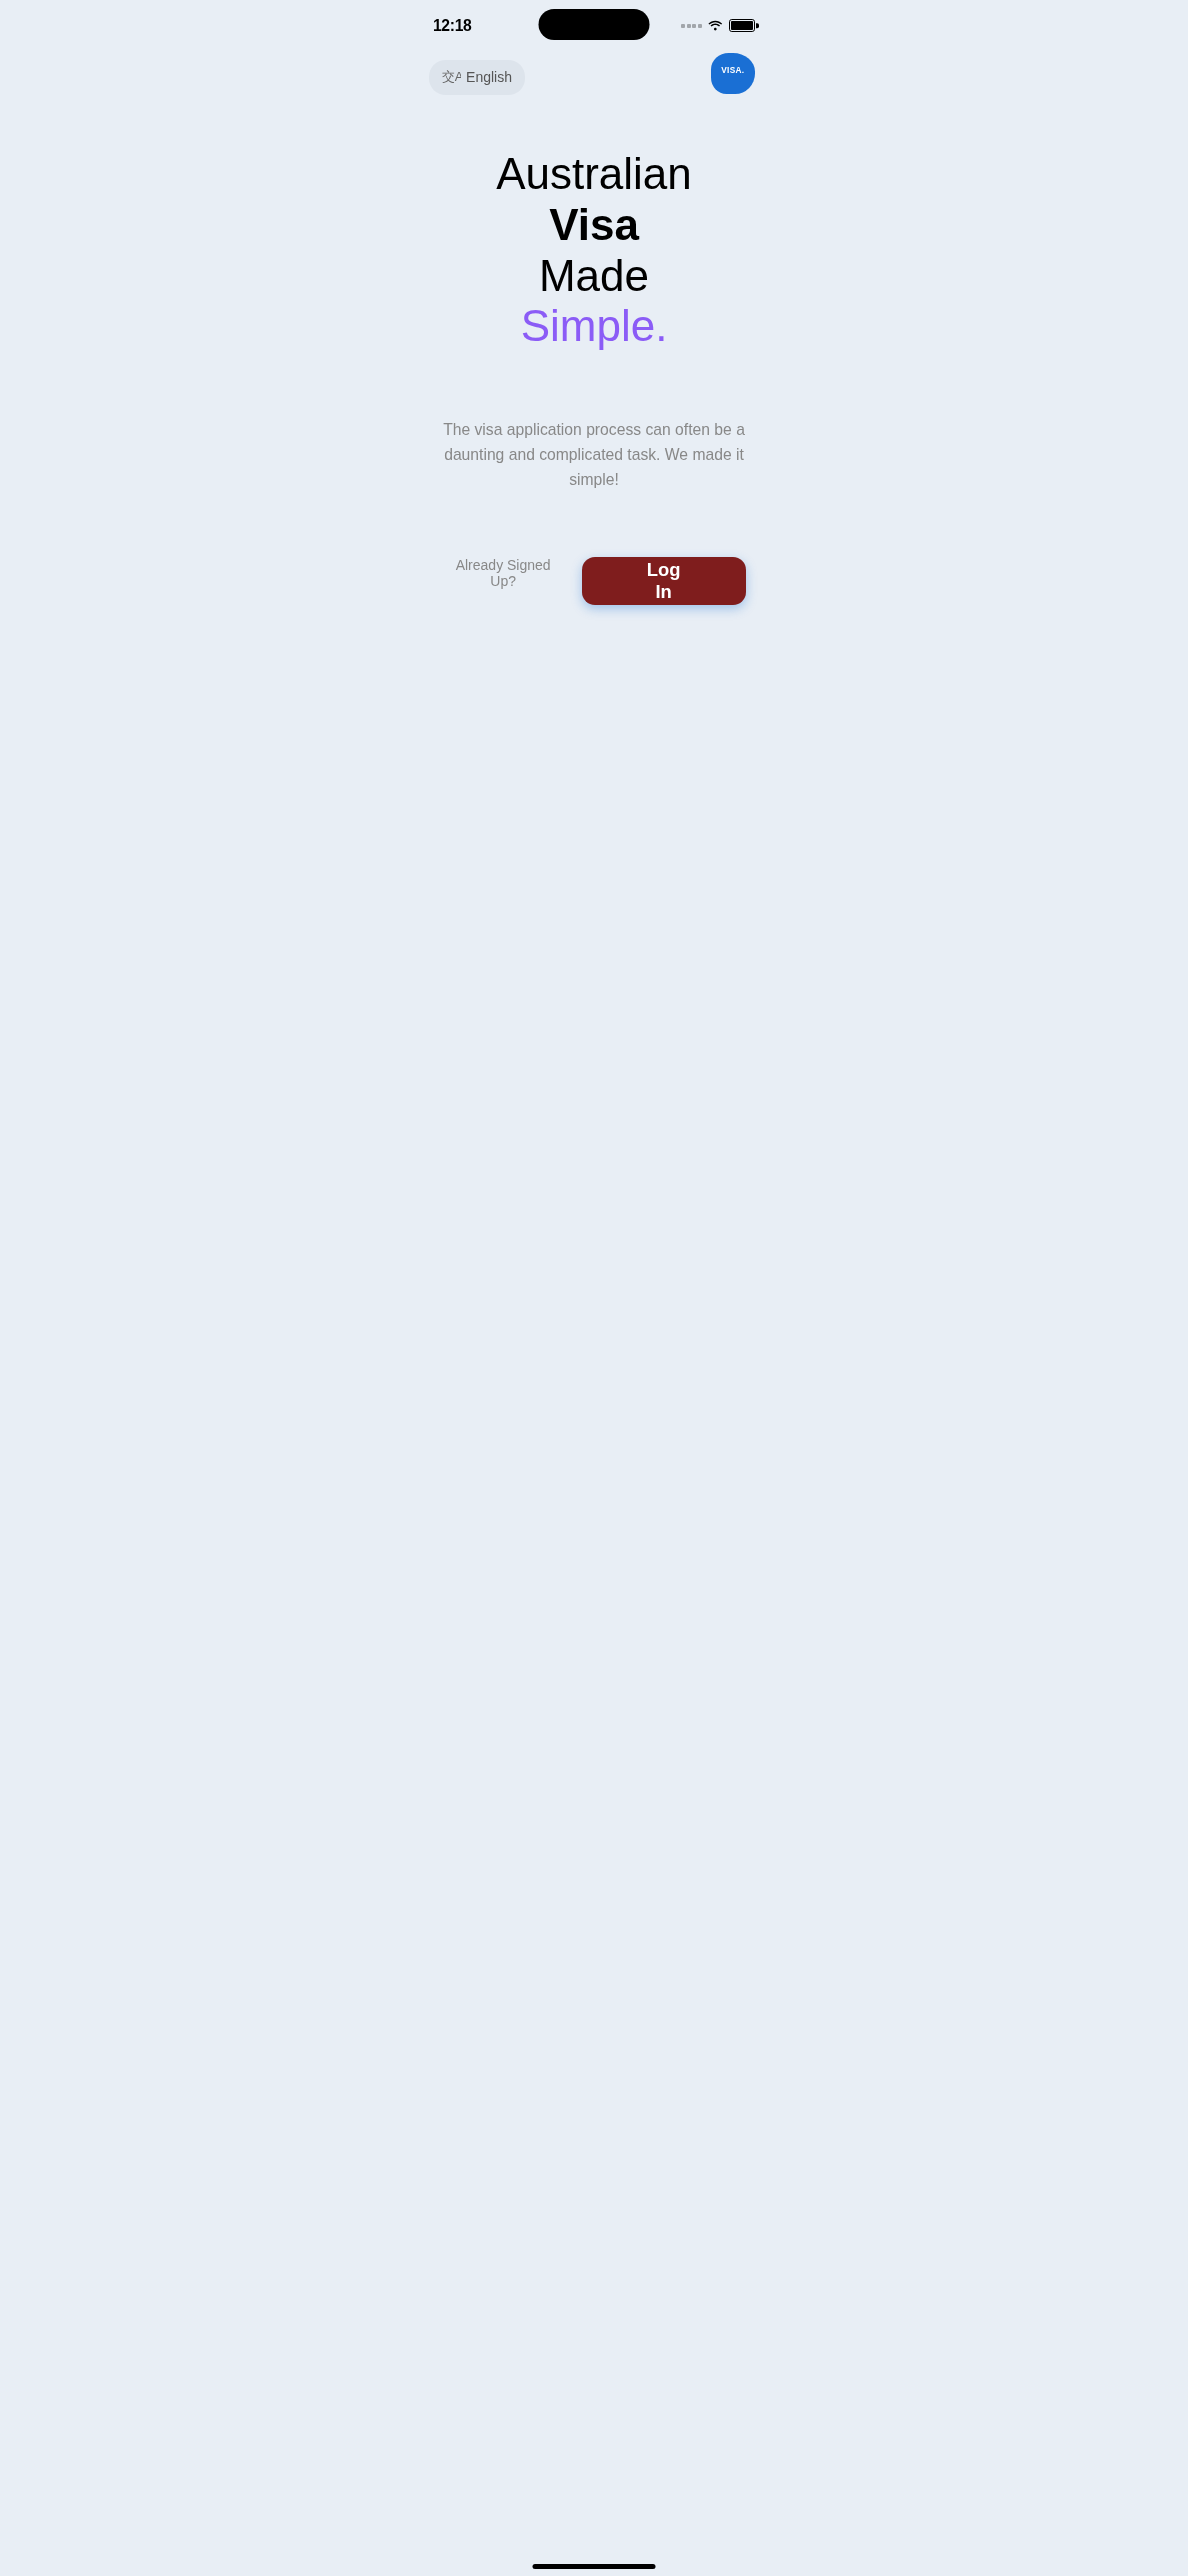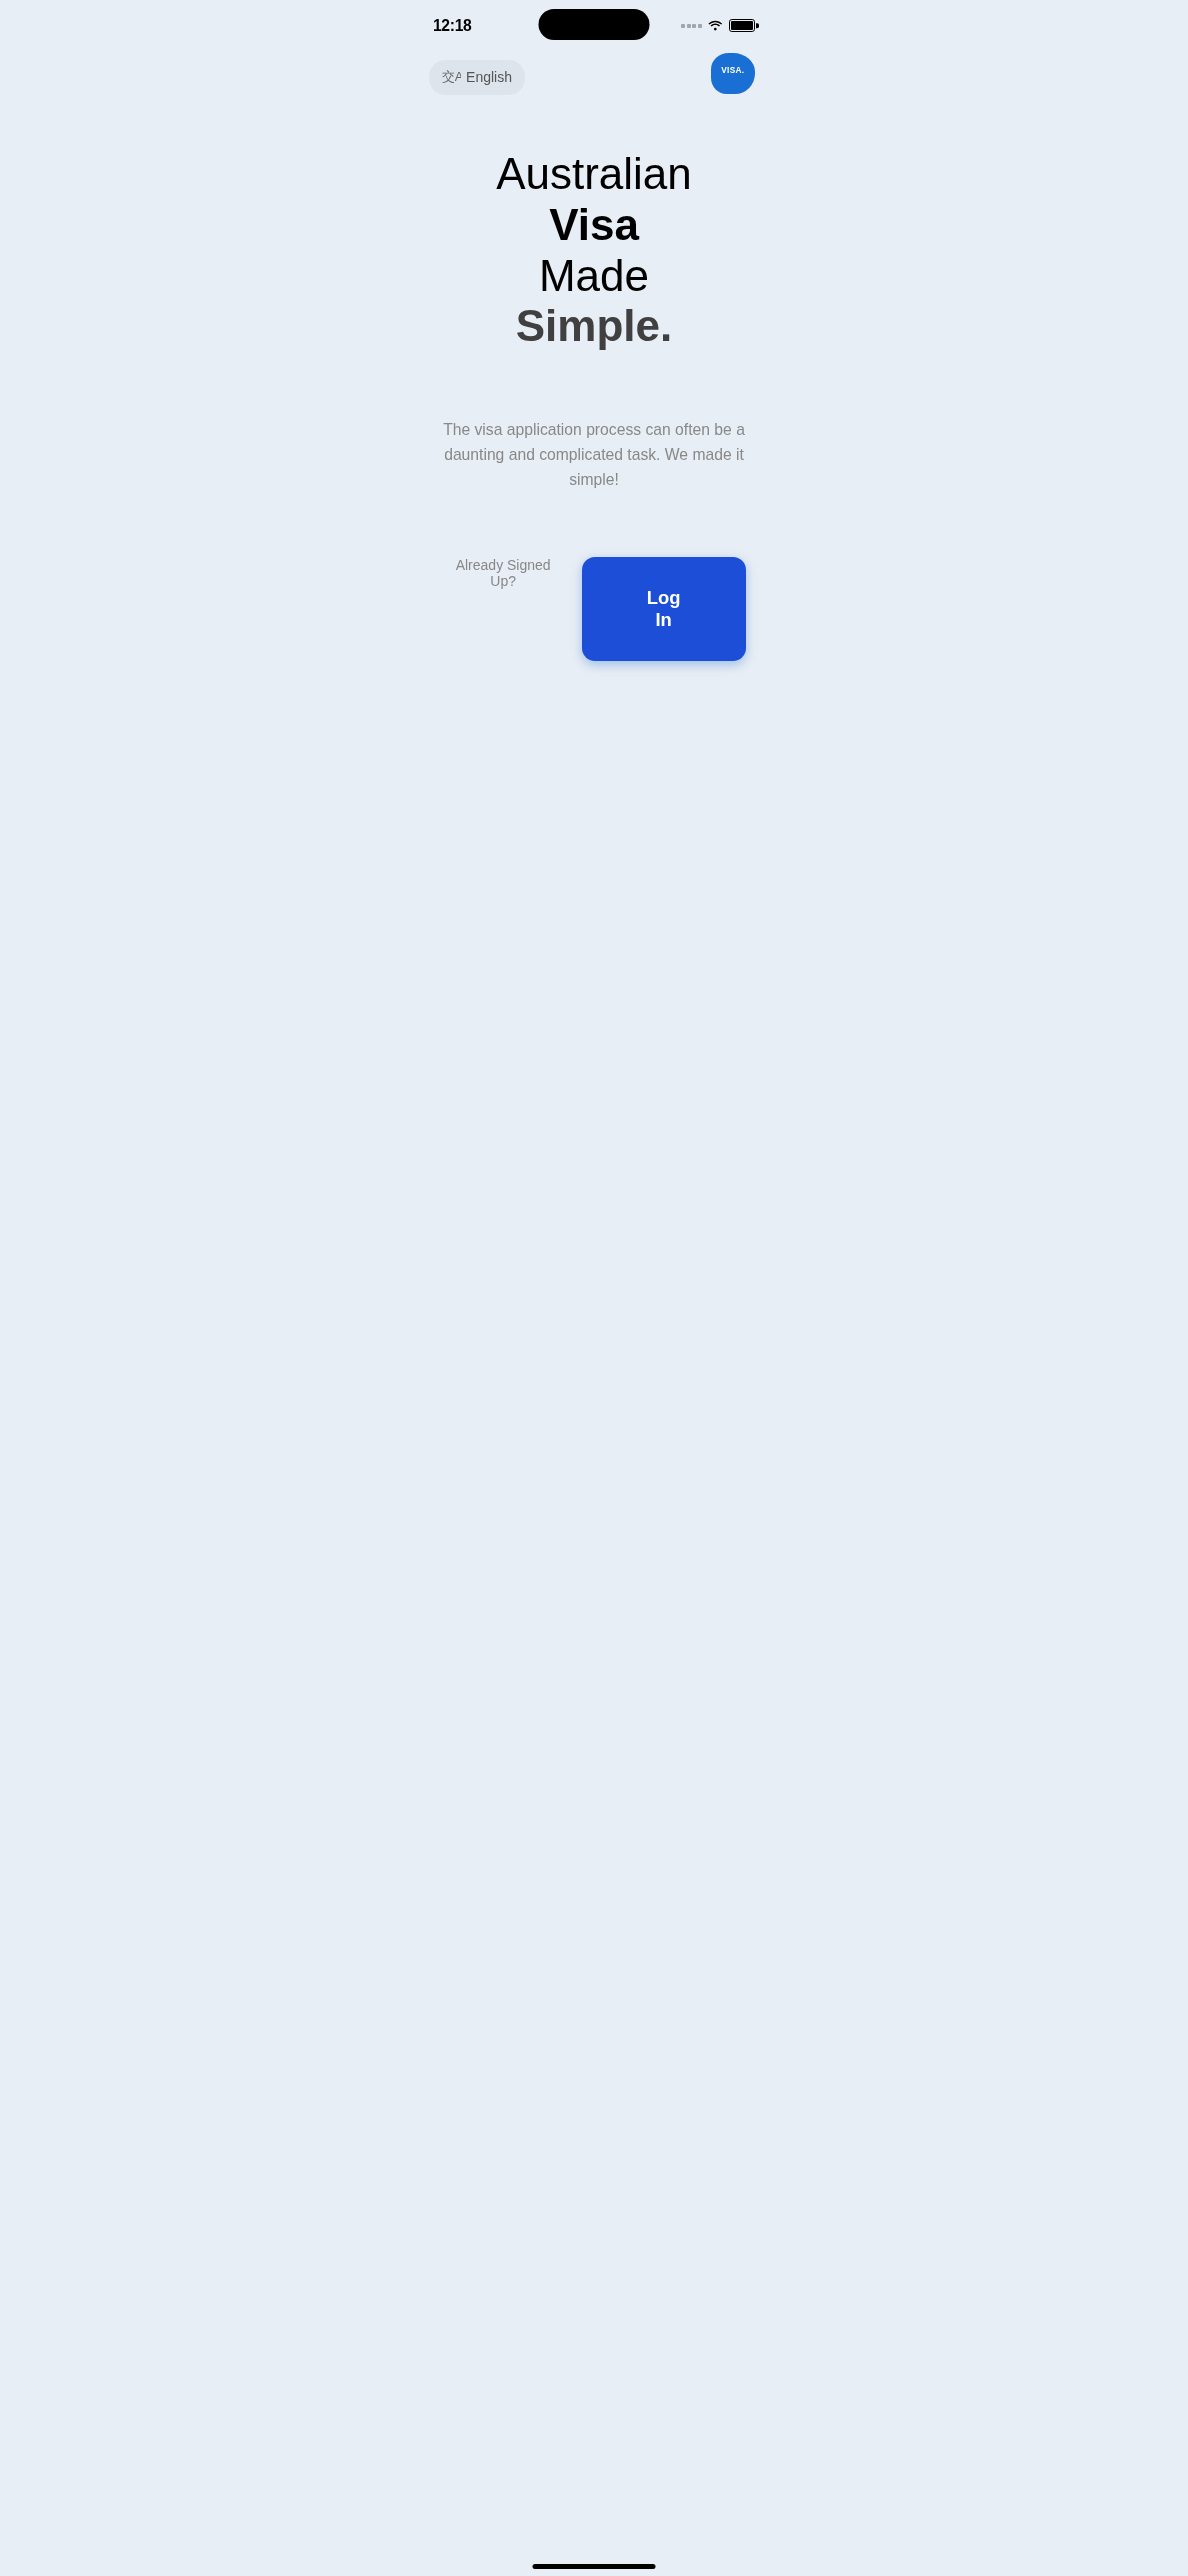--- a/index.html
+++ b/index.html
@@ -175,22 +175,22 @@
       color: #000;
       line-height: 1.15;
       margin-bottom: 3.7px;
     }
 
     .hero-title .visa-word {
       font-weight: 800;
     }
 
     .hero-title .simple-word {
-      color: #404040;
-      font-weight: 700;
+      color: #8b5cf6;
+      font-weight: 400;
     }
 
     
     .description {
       text-align: center;
       padding: 18.4px 28px 46px 28px;
     }
 
     .description-text {
       font-size: 15.7px;
@@ -231,25 +231,25 @@
     }
 
     .already-signed-up {
       font-size: 14px;
       color: #888;
       text-align: center;
       margin-bottom: 3.7px;
     }
 
     .login-button {
-      background: #1d4ed8;
+      background: #7f1d1d;
       color: white;
       border: none;
       border-radius: 13px;
-      padding: 30px 55px;
+      padding: 2px 55px;
       font-size: 18.4px;
       font-weight: 700;
       cursor: pointer;
       box-shadow: 0 3.7px 11px rgba(26, 111, 212, 0.35);
     }
 
     
     .home-indicator {
       position: fixed;
       bottom: 7.4px;

